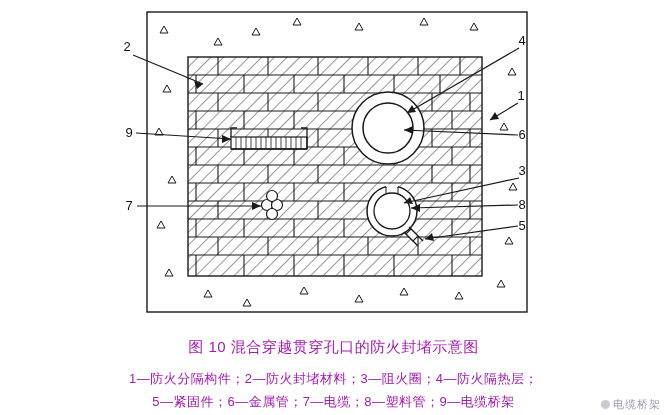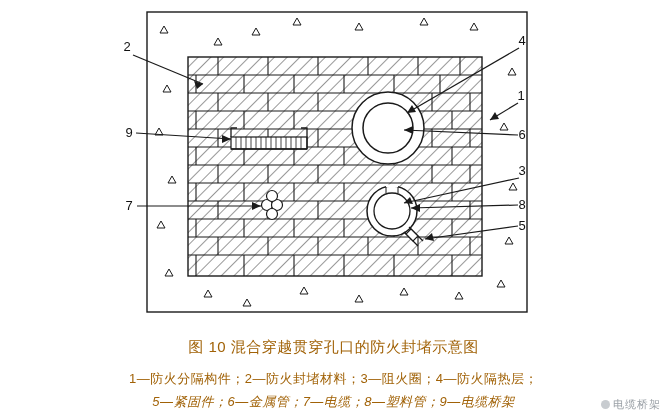--- a/index.html
+++ b/index.html
@@ -24,35 +24,34 @@
   }
   #figure-area svg {
     display: block;
   }
   .caption {
     position: absolute;
     left: 0;
     width: 667px;
     text-align: center;
     font-size: 14.5px;
-    color: #a16207;
+    color: #a21caf;
     letter-spacing: 0.5px;
   }
   #caption-title {
     top: 338px;
     font-size: 15px;
   }
   #caption-legend-1 {
     top: 370px;
     font-size: 13px;
   }
   #caption-legend-2 {
     top: 393px;
     font-size: 13px;
-    font-style: italic;
   }
   .watermark {
     position: absolute;
     right: 6px;
     bottom: 3px;
     font-size: 11px;
     color: #9aa0a6;
     letter-spacing: 1px;
   }
   .wm-dot {

